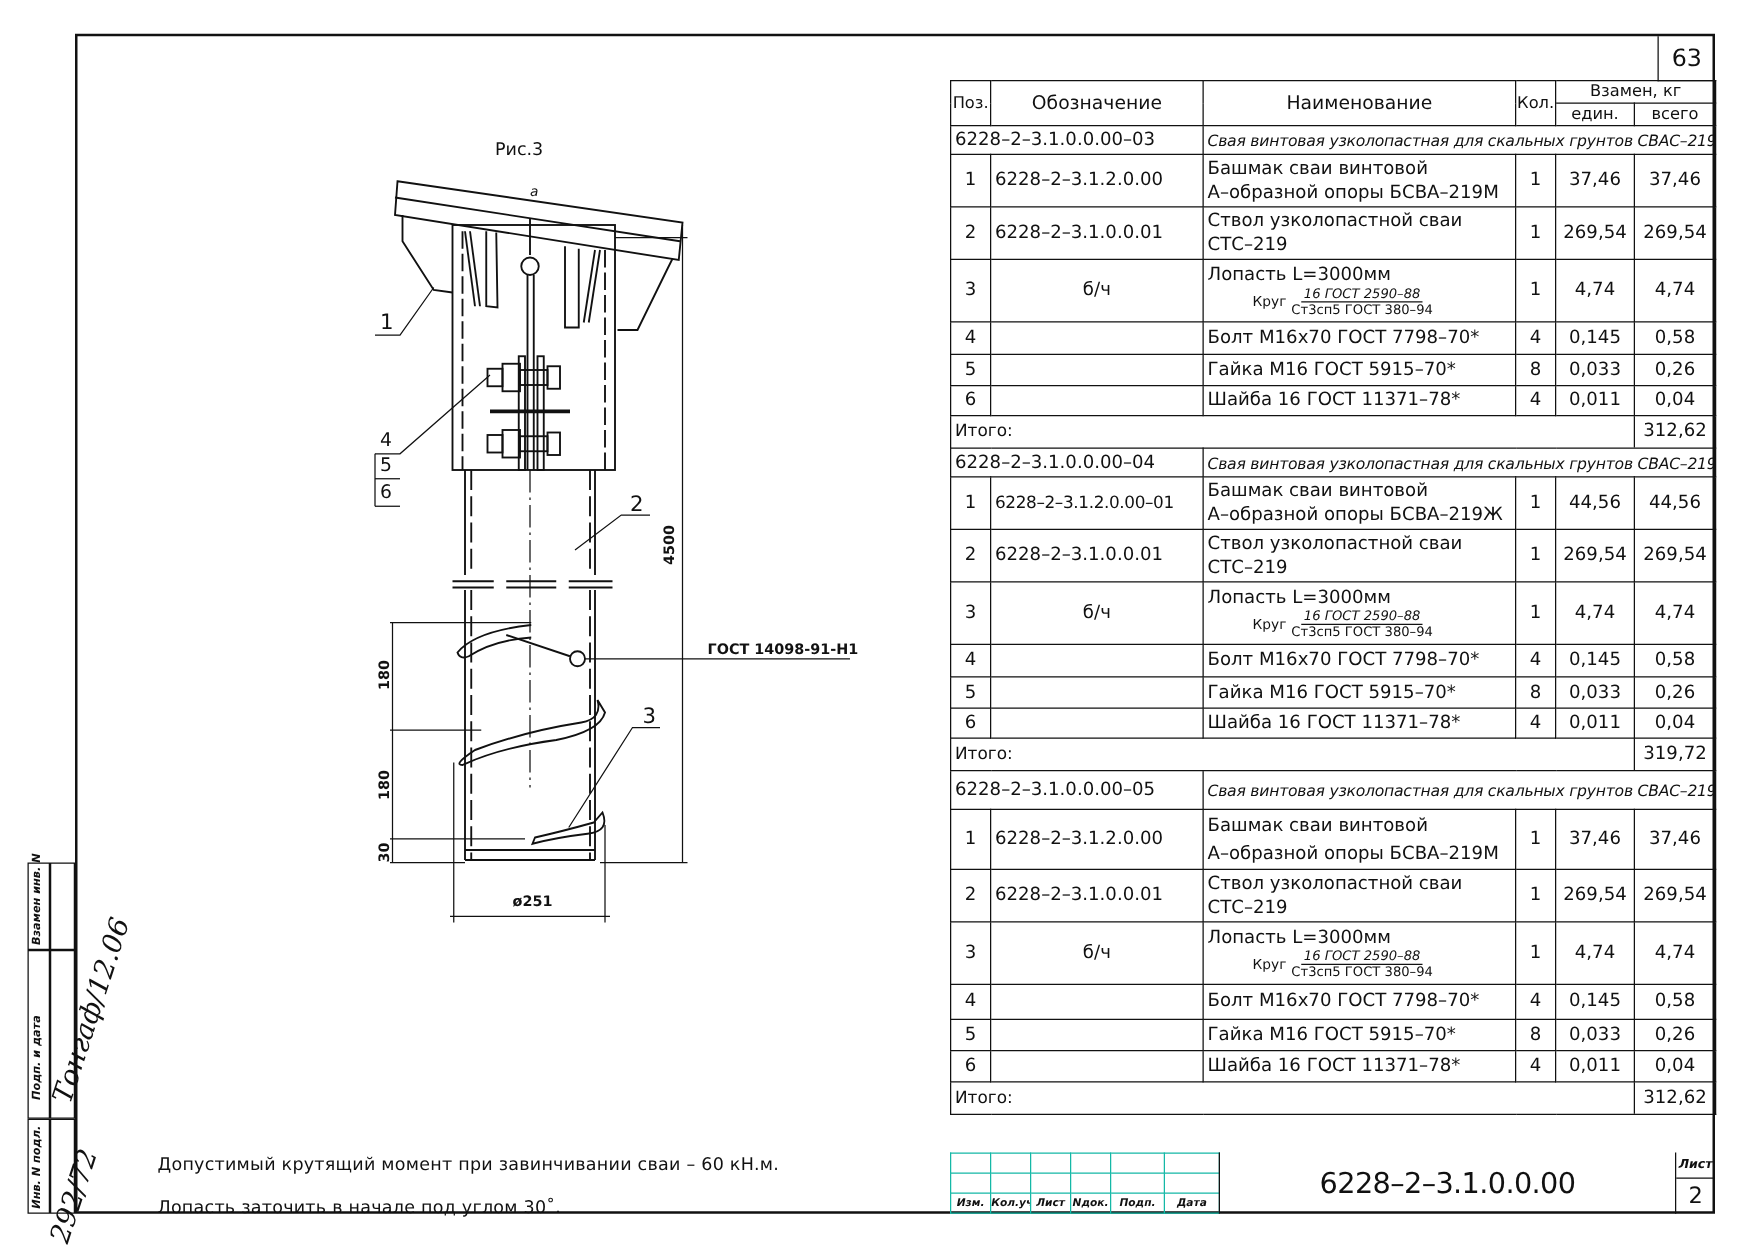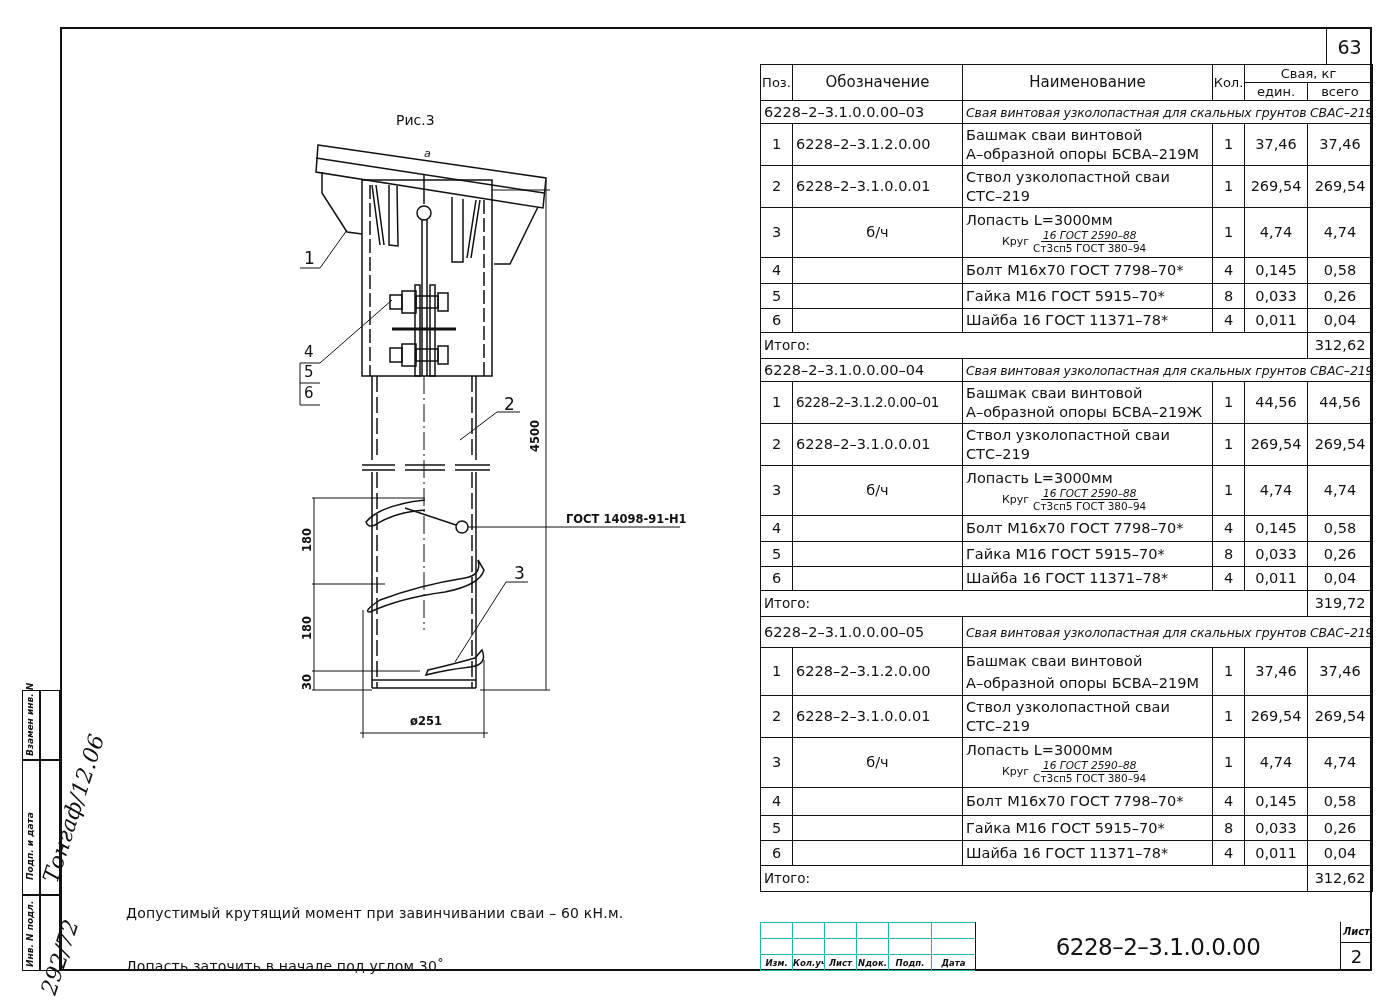--- a/index.html
+++ b/index.html
@@ -164,39 +164,39 @@
 <div class="callout" style="left:304px;top:384px;font-size:15px;">6</div>
 <div class="callout" style="left:504px;top:394px;">2</div>
 <div class="callout" style="left:514px;top:563px;">3</div>
 <div class="dimtxt" style="left:528px;top:452px;transform:rotate(-90deg);transform-origin:left top;">4500</div>
 <div class="dimtxt" style="left:300px;top:552px;transform:rotate(-90deg);transform-origin:left top;">180</div>
 <div class="dimtxt" style="left:300px;top:640px;transform:rotate(-90deg);transform-origin:left top;">180</div>
 <div class="dimtxt" style="left:300px;top:690px;transform:rotate(-90deg);transform-origin:left top;">30</div>
 <div class="dimtxt" style="left:410px;top:714px;">ø251</div>
 <div class="dimtxt" style="left:566px;top:512px;font-weight:bold;">ГОСТ 14098-91-Н1</div>
 
-<div class="note" style="top:905px;">Допустимый крутящий момент при завинчивании сваи – 60 кН.м.</div>
+<div class="note" style="top:924px;">Допустимый крутящий момент при завинчивании сваи – 60 кН.м.</div>
 <div class="note" style="top:958px;">Лопасть заточить в начале под углом 30˚.</div>
 
 <table class="tbl">
   <colgroup>
     <col style="width:32px">
       <col style="width:170px">
       <col style="width:250px">
       <col style="width:32px">
       <col style="width:63px">
       <col style="width:65px">
   </colgroup>
   <tbody>
       <tr style="height:17px">
     <td rowspan="2" class="c hdr" style="font-size:13px;padding:0">Поз.</td>
     <td rowspan="2" class="c hdr">Обозначение</td>
     <td rowspan="2" class="c hdr">Наименование</td>
     <td rowspan="2" class="c hdr" style="font-size:13px;padding:0">Кол.</td>
-    <td colspan="2" class="c sub">Свая, кг</td>
+    <td colspan="2" class="c sub">Взамен, кг</td>
   </tr>
   <tr style="height:17px">
     <td class="c sub">един.</td>
     <td class="c sub">всего</td>
   </tr>
 
   <tr class="sect" style="height:23px">
     <td colspan="2" class="r">6228–2–3.1.0.0.00–03</td>
     <td colspan="4" class="sect-title">Свая винтовая узколопастная для скальных грунтов СВАС–219М</td>
   </tr>

